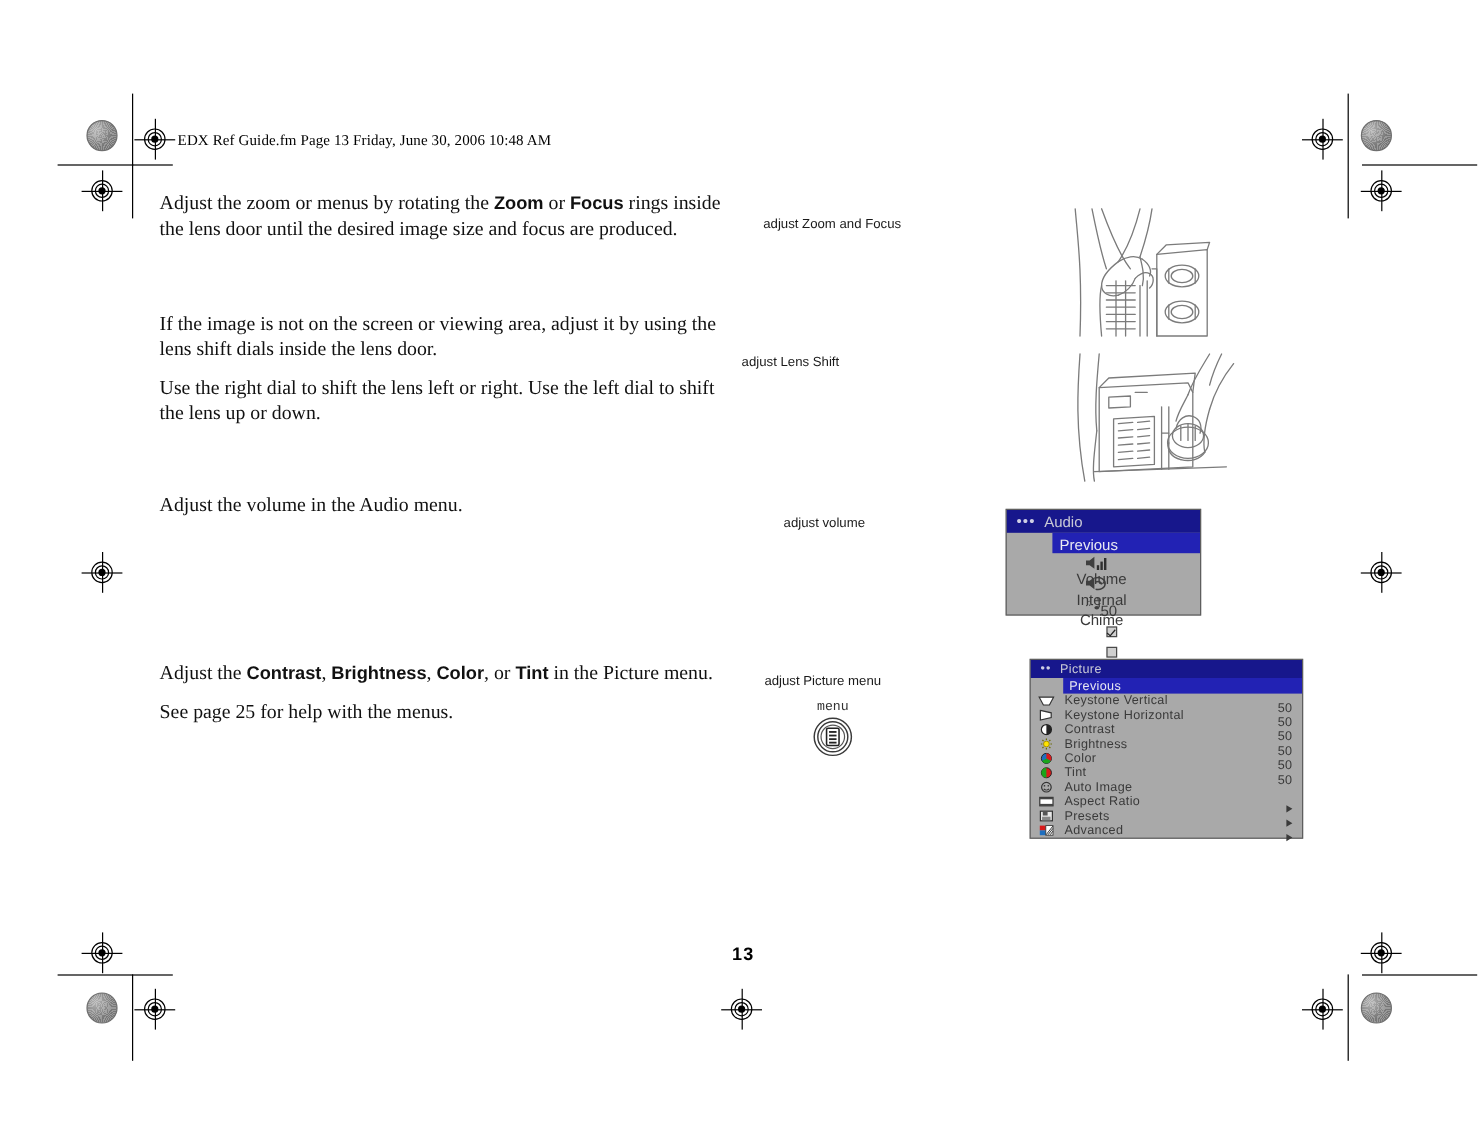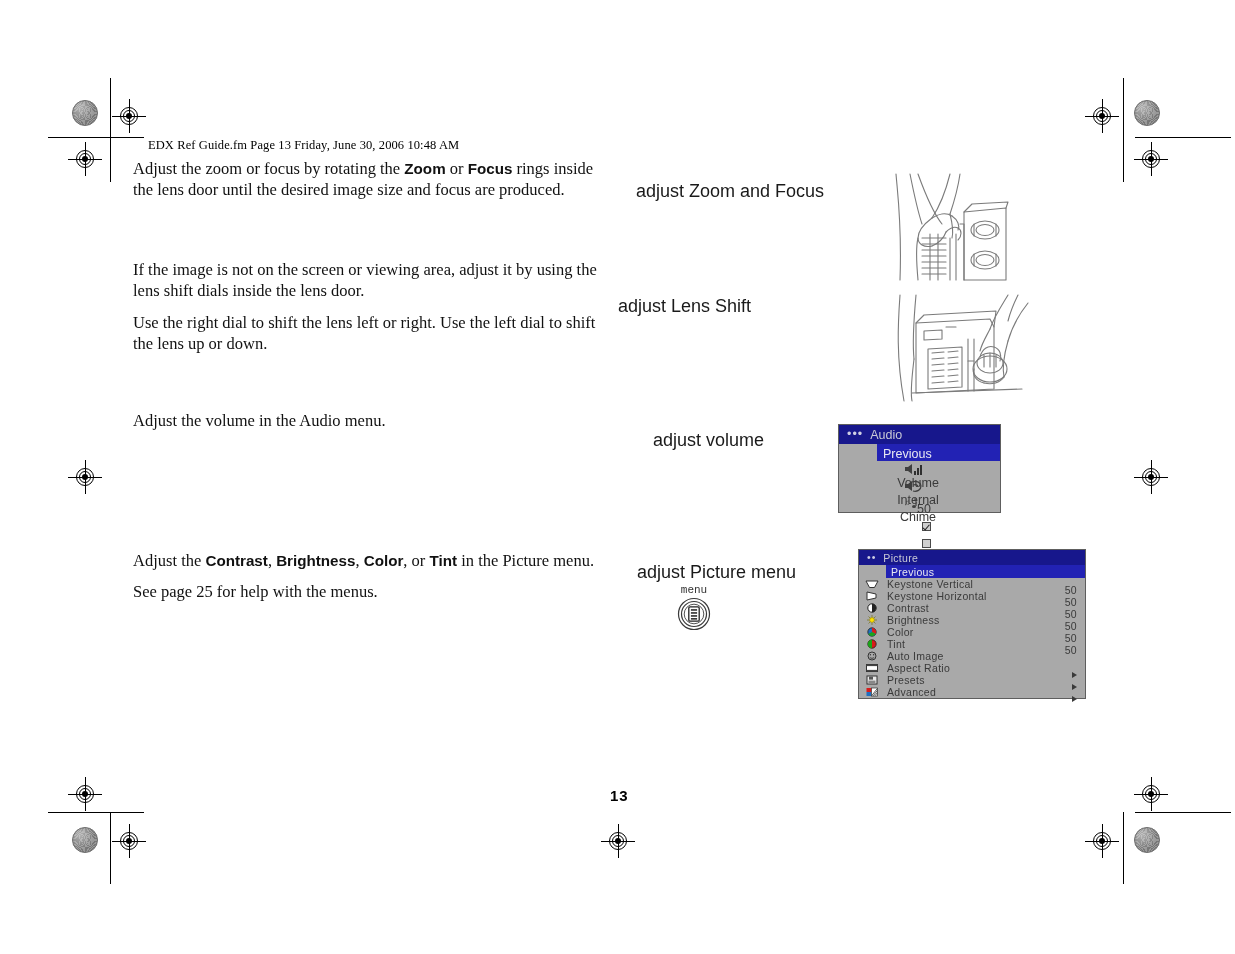--- a/index.html
+++ b/index.html
@@ -103,21 +103,21 @@
   .para b {
     font-family: "Liberation Sans", sans-serif;
     font-weight: bold;
     font-size: 15.2px;
   }
 
   
   .caption {
     position: absolute;
     font-family: "Liberation Sans", sans-serif;
-    font-size: 18px;
+    font-size: 11px;
     color: #1a1a1a;
     white-space: nowrap;
   }
 
   
   .menu-btn-wrap {
     position: absolute;
     text-align: center;
   }
   .menu-btn-label {
@@ -325,25 +325,25 @@
   </div>
   <div class="halftone" style="left:1134px; top:827px;"></div>
   <div class="regmark" style="left:1085px; top:824px;">
     <div class="hbar"></div>
       <div class="vbar"></div>
       <div class="ring"></div>
       <div class="ring2"></div>
       <div class="dot"></div>
   </div>
 
-  <div class="header-text" style="left:148px; top:110px;margin-top:28px;">EDX Ref Guide.fm  Page 13  Friday, June 30, 2006  10:48 AM</div>
+  <div class="header-text" style="left:148px; top:110px;">EDX Ref Guide.fm  Page 13  Friday, June 30, 2006  10:48 AM</div>
 
   <div class="body-col" style="top:158px;">
     <p class="para">
-      <span>Adjust the zoom or focus by rotating the </span><b>Zoom</b><span> or </span><b>Focus</b><span> rings inside the lens door until the desired image size and focus are produced.</span>
+      <span>Adjust the zoom or menus by rotating the </span><b>Zoom</b><span> or </span><b>Focus</b><span> rings inside the lens door until the desired image size and focus are produced.</span>
     </p>
   </div>
 
   <div class="body-col" style="top:259px; width:478px;">
     <p class="para">If the image is not on the screen or viewing area, adjust it by using the lens shift dials inside the lens door.</p>
     <p class="para" style="margin-top:11px;">Use the right dial to shift the lens left or right. Use the left dial to shift the lens up or down.</p>
   </div>
 
   <div class="body-col" style="top:410px;">
     <p class="para">Adjust the volume in the Audio menu.</p>

